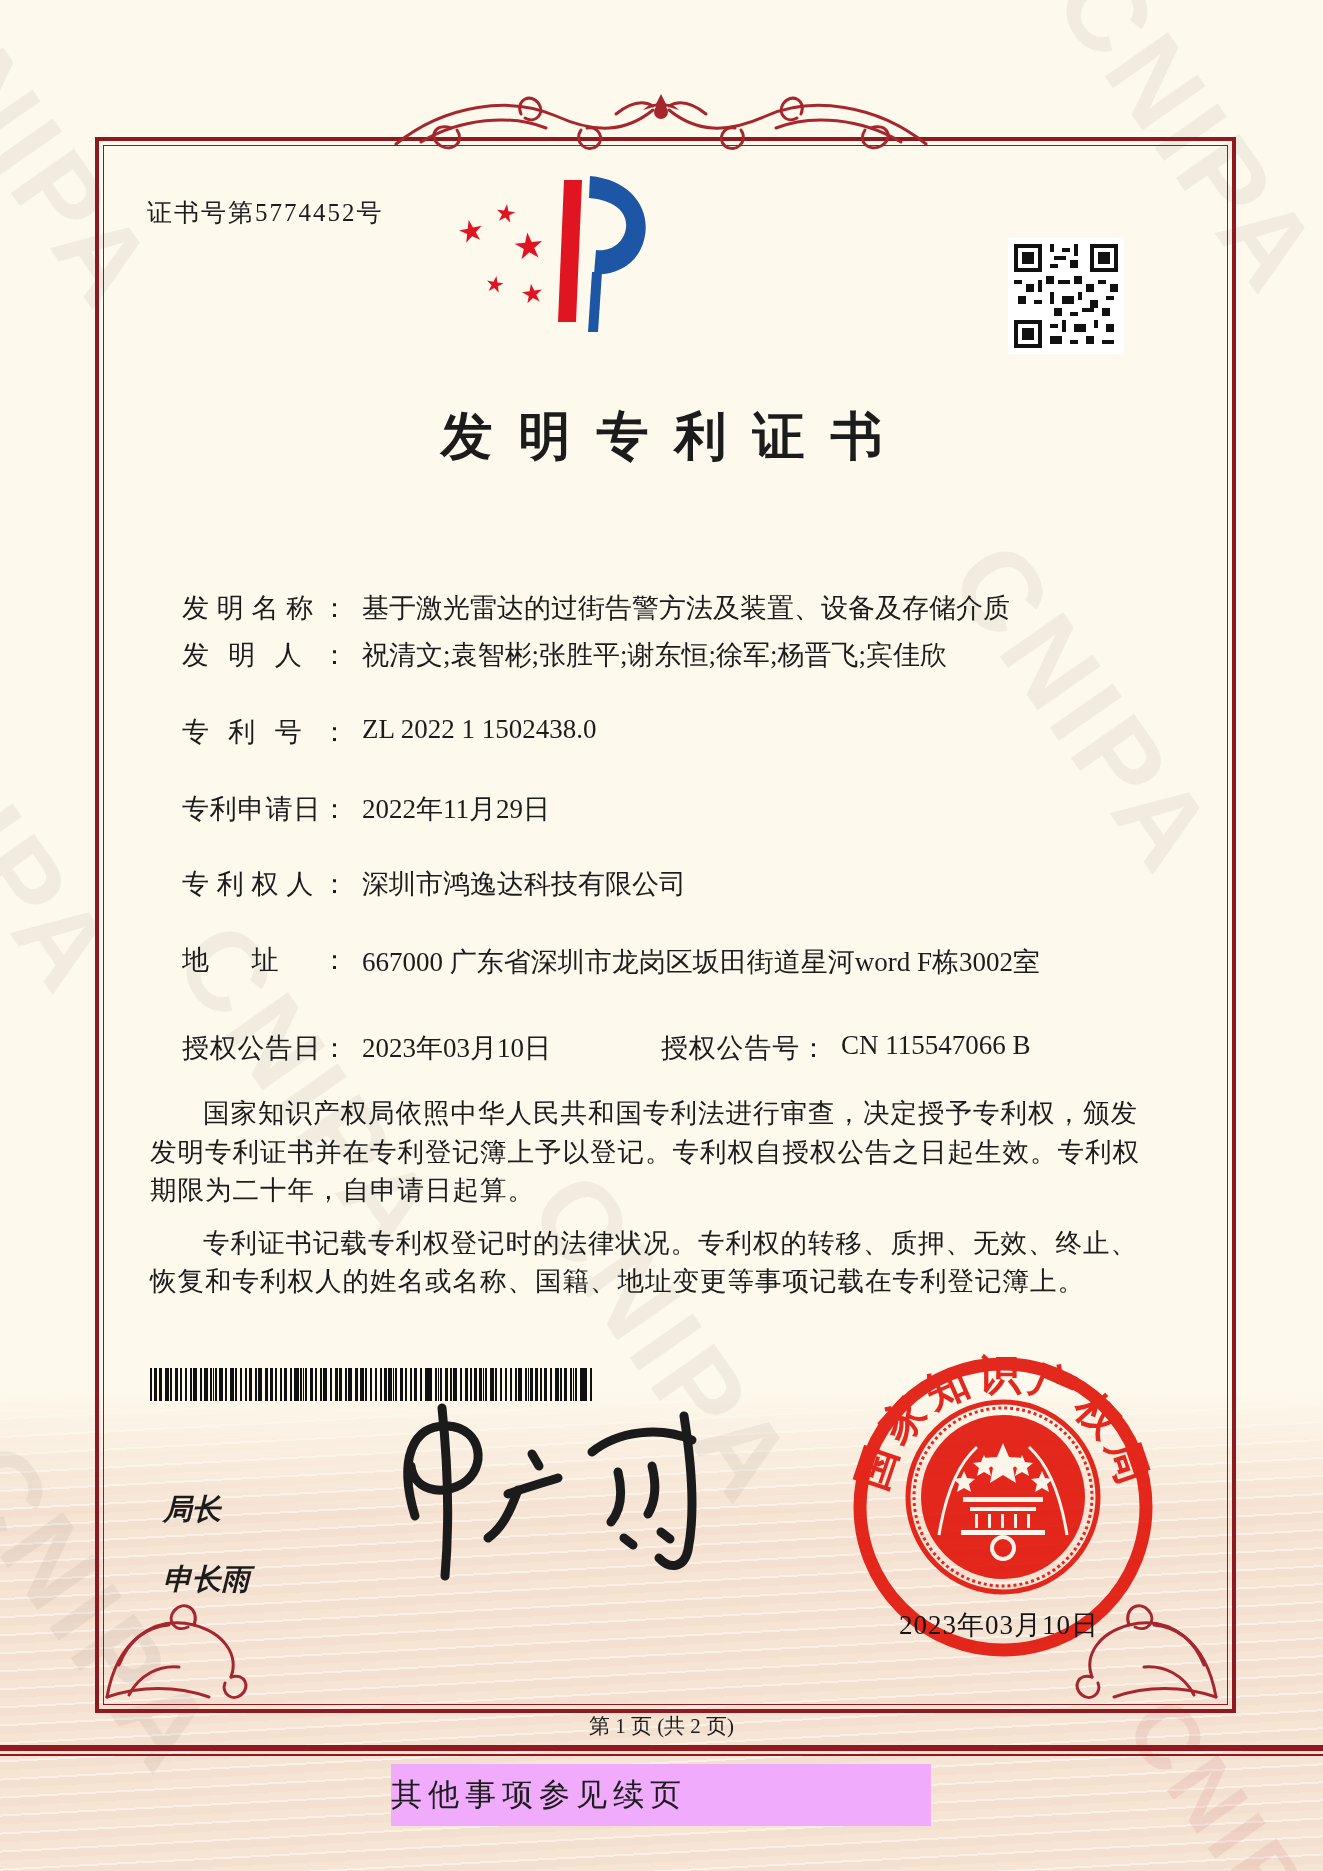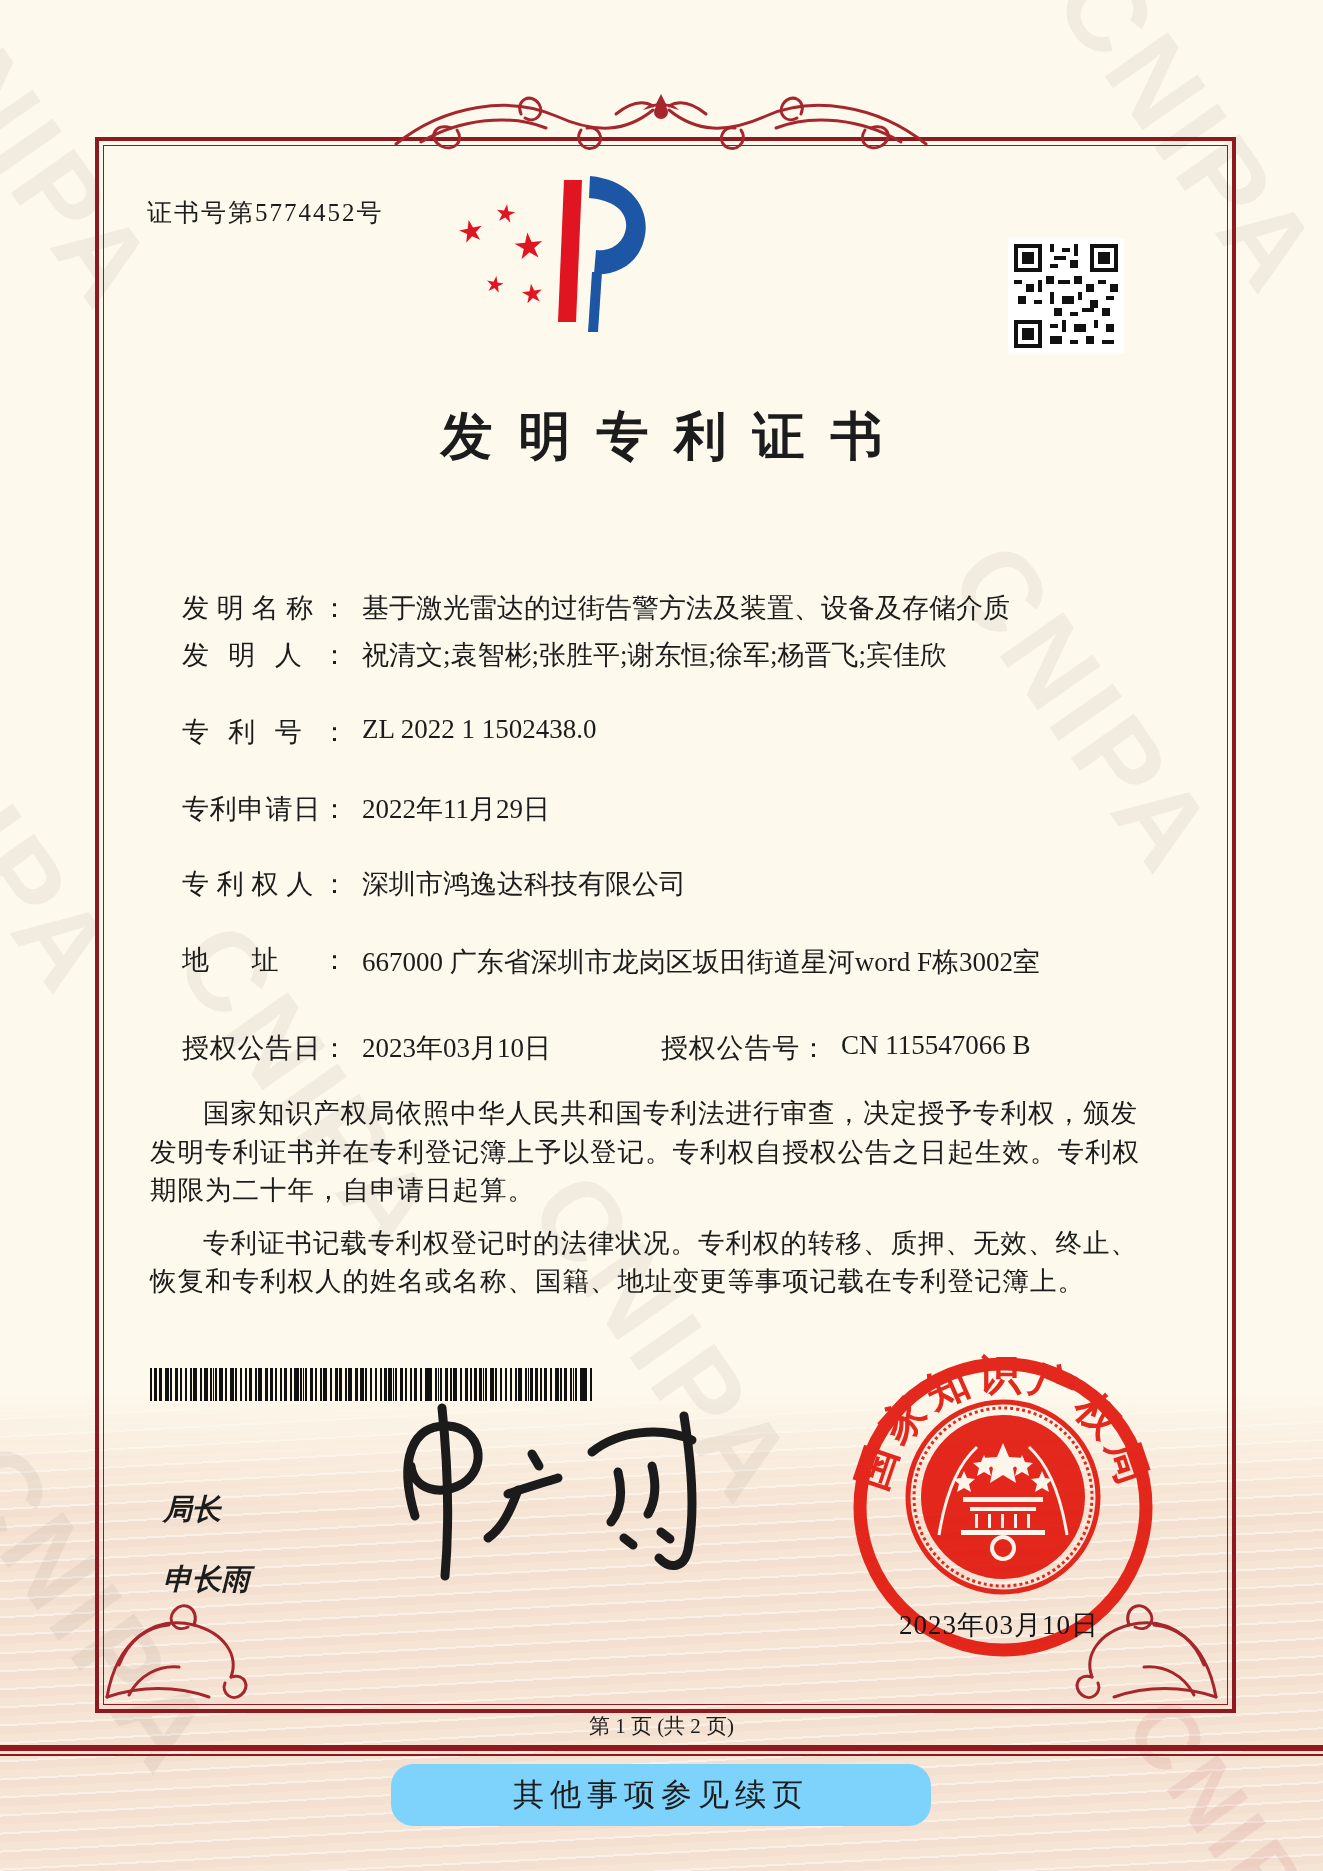--- a/index.html
+++ b/index.html
@@ -59,22 +59,22 @@
   
   .seal{left:843px;top:1347px;width:320px;height:320px;z-index:6;}
   .seal svg{position:absolute;left:0;top:0;}
   .seal-date{position:absolute;left:56px;top:260px;font-size:27px;color:#151515;z-index:7;
              letter-spacing:1px;white-space:nowrap;}
 
   
   .page-indicator{left:0;top:1712px;width:1323px;text-align:center;font-size:21px;z-index:4;}
   .rule-thick{left:0;top:1745px;width:1323px;height:6px;background:#8e1a1f;z-index:4;}
   .rule-thin{left:0;top:1754px;width:1323px;height:2px;background:#8e1a1f;z-index:4;}
-  .note-box{left:391px;top:1764px;width:540px;height:62px;background:#7dd3fc;z-index:4;
-            text-align:center;line-height:62px;font-size:31px;letter-spacing:6px;border-radius:22px;}
+  .note-box{left:391px;top:1764px;width:540px;height:62px;background:#f0abfc;z-index:4;
+            text-align:left;line-height:62px;font-size:31px;letter-spacing:6px;}
 </style>
 </head>
 <body>
 
 <div class="abs wave-strip"></div>
 
 <span class="wm" style="left:-30px;top:-45px;">CNIPA</span>
 <span class="wm" style="left:1135px;top:-60px;">CNIPA</span>
 <span class="wm" style="left:1030px;top:520px;">CNIPA</span>
 <span class="wm" style="left:-70px;top:640px;">CNIPA</span>

